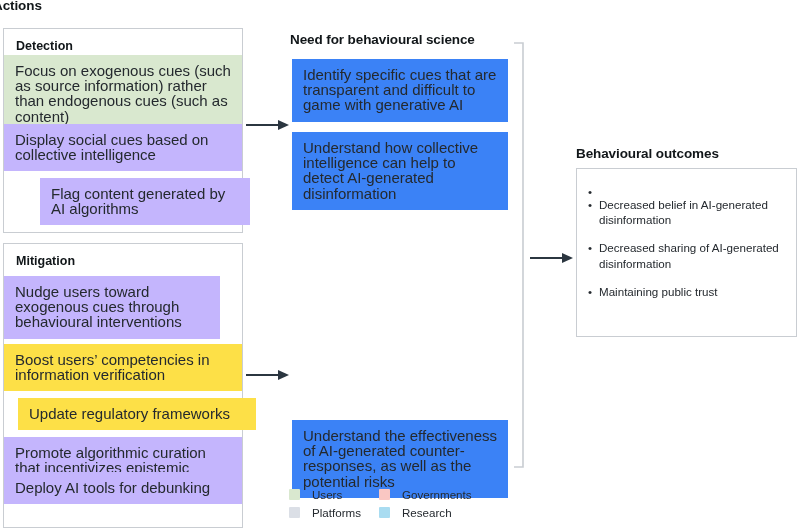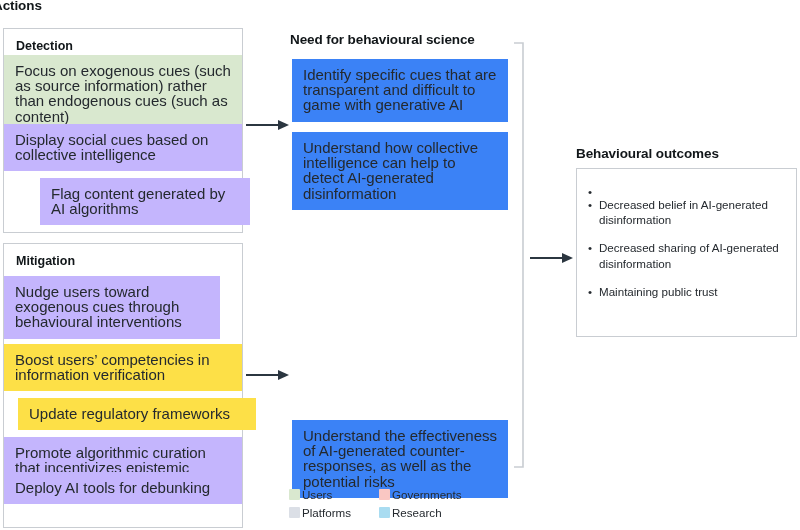--- a/index.html
+++ b/index.html
@@ -145,21 +145,21 @@
     width: 230px;
     display: grid;
     grid-template-columns: 90px 140px;
     grid-auto-rows: 18px;
     align-items: center;
   }
 
   .legend-item {
     display: flex;
     align-items: center;
-    gap: 2px;
+    gap: 12px;
     font-size: 11.6px;
     color: #24292e;
   }
 
   .legend-swatch {
     width: 11px;
     height: 11px;
     flex: 0 0 11px;
     border-radius: 1px;
   }

